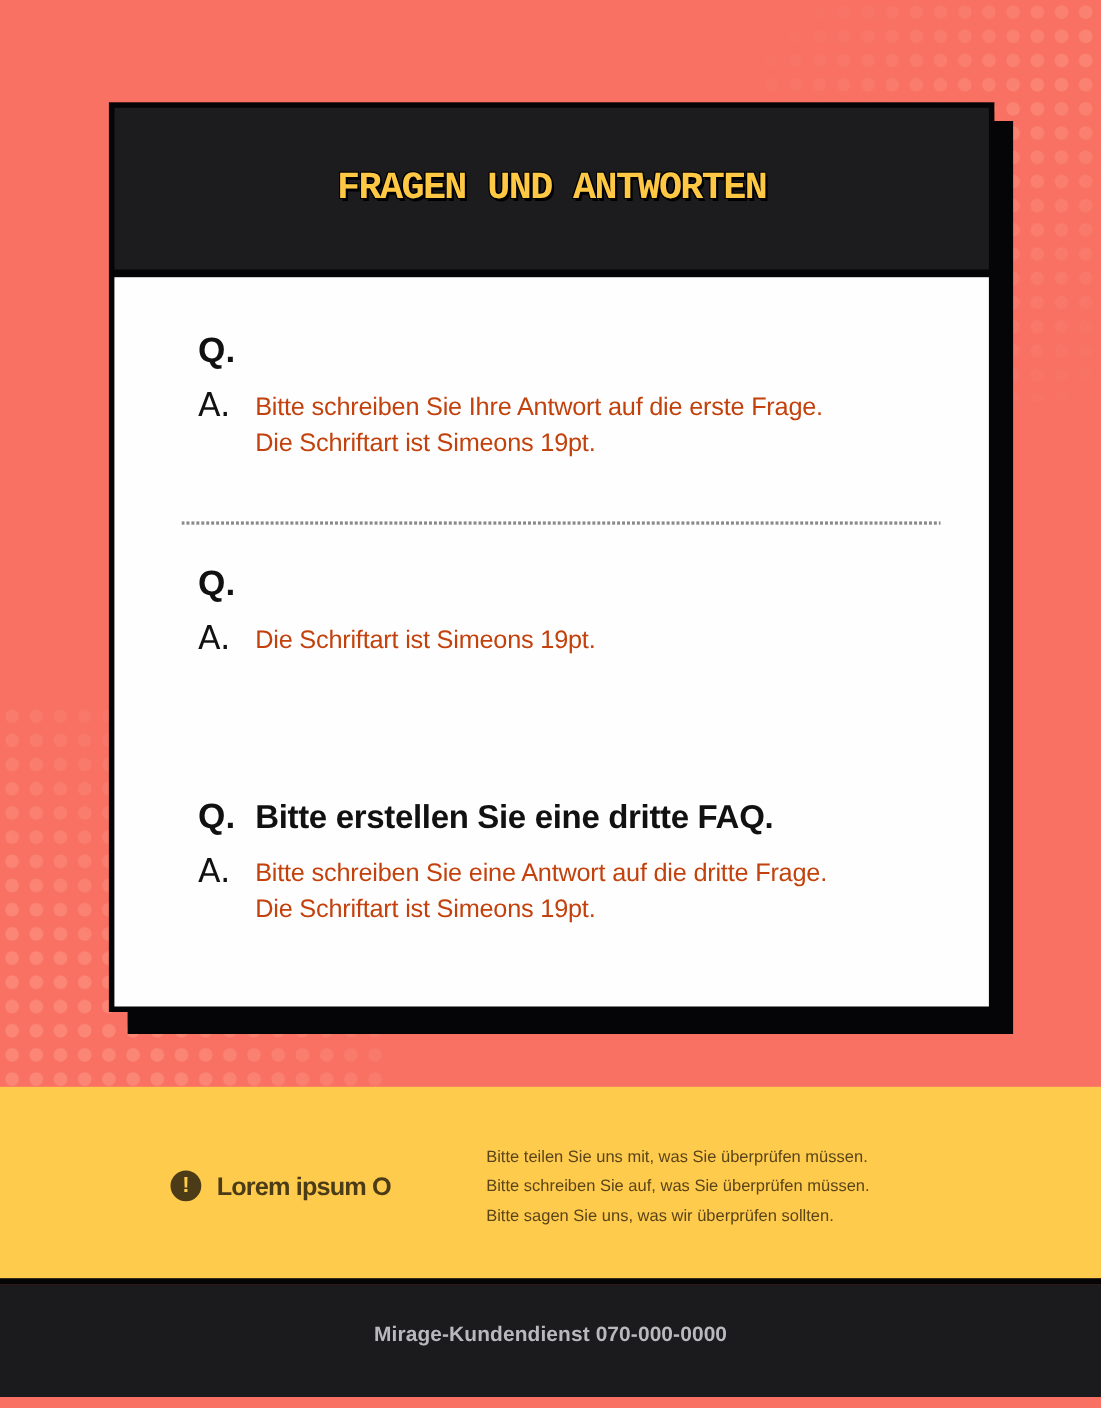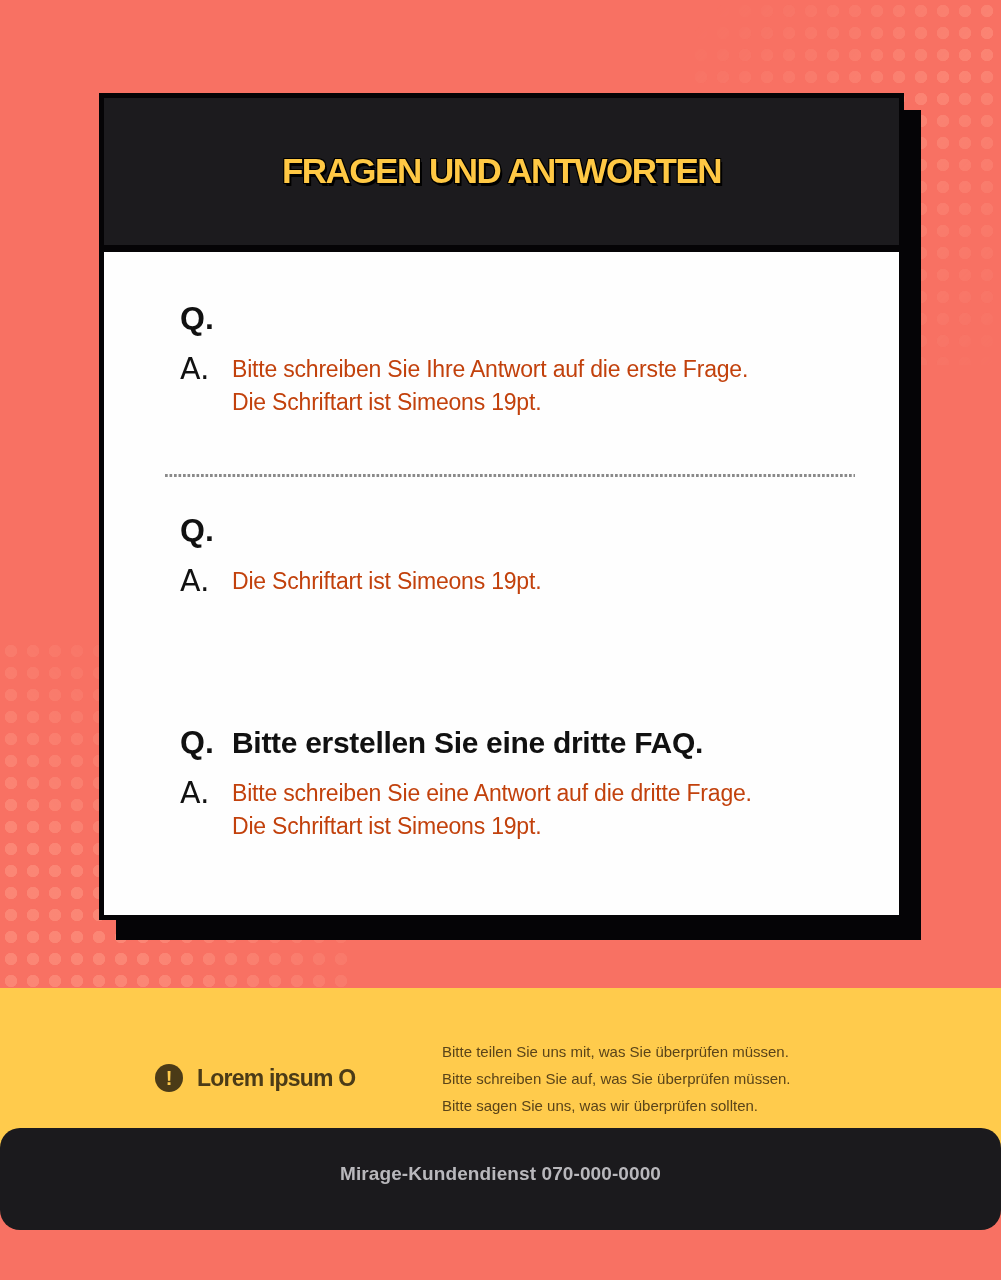--- a/index.html
+++ b/index.html
@@ -33,21 +33,21 @@
       padding: 5px;
     }
     .card-header {
       height: 147px;
       background: #1c1b1e;
       display: flex; align-items: center; justify-content: center;
       padding-bottom: 2px;
     }
     .card-title {
       color: #ffc844;
-      font-family: Liberation Sans, sans-serif;
+      font-family: Liberation Mono, monospace;
       font-weight: bold;
       font-size: 35px;
       letter-spacing: -1.5px;
       text-shadow: 2px 3px 0 #000, -1px -1px 0 #000, 1px -1px 0 #000, -1px 1px 0 #000;
     }
     .card-body {
       position: absolute; left: 5px; top: 159px; right: 5px; bottom: 5px;
       background: #fefefe;
     }
     .faq {
@@ -101,23 +101,23 @@
       position: absolute; left: 442px; top: 1038px;
       color: #5a4419; font-size: 15px; line-height: 27px;
       font-family: "Liberation Sans", sans-serif;
     }
     .notice-lines span { display: block; }
     .footer-border {
       position: absolute; left: 0; top: 1162px; width: 1001px; height: 6px;
       background: #050406;
     }
     .footer {
-      position: absolute; left: 0; top: 1128px; width: 1001px; height: 102px;
+      position: absolute; left: 0; top: 1168px; width: 1001px; height: 102px;
       background: #1b1a1d;
-      display: flex; align-items: center; justify-content: center; border-radius: 20px;
+      display: flex; align-items: center; justify-content: center;
     }
     .footer-text {
       color: #b9b8bc; font-weight: bold; font-size: 19px; letter-spacing: 0.1px;
       margin-top: -10px;
     }
   </style>
 </head>
 <body>
 
 <div class="dots-tr"></div>

